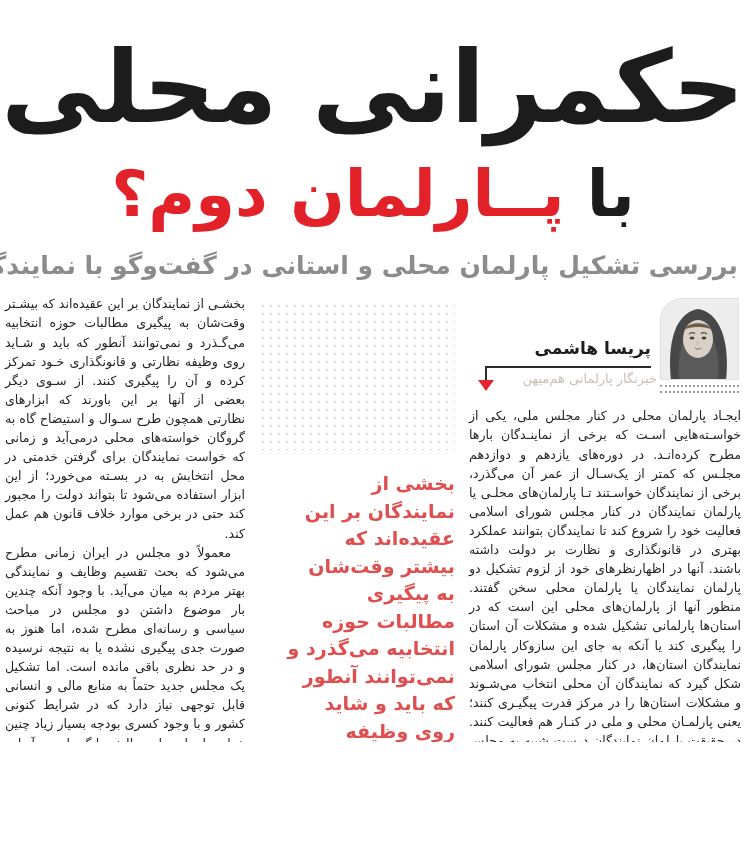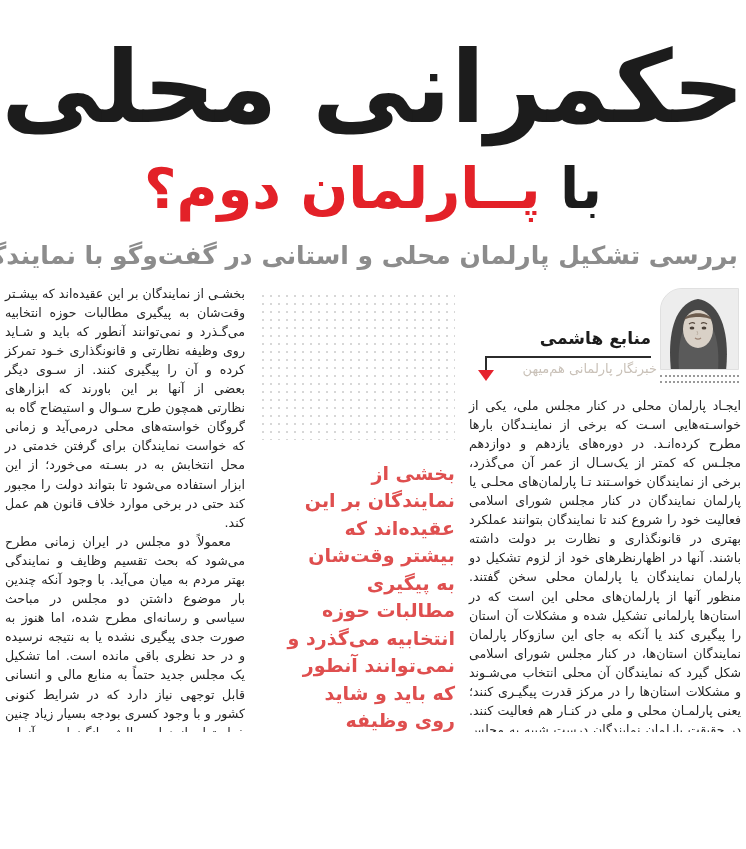--- a/index.html
+++ b/index.html
@@ -9,21 +9,21 @@
   .page { width:746px; height:849px; position:relative; overflow:hidden; }
 
   
   .headline-1 {
     text-align:center; font-weight:bold; color:#1c1c1c;
     font-size:100px; line-height:1.55; padding-top:10px;
     white-space:nowrap; letter-spacing:-2px;
   }
   .headline-2 {
     text-align:center; font-weight:bold;
-    font-size:56px; line-height:1.35; white-space:nowrap; letter-spacing:-1px;
+    font-size:64px; line-height:1.35; white-space:nowrap; letter-spacing:-1px;
     margin-top:-14px;
   }
   .headline-2 .black { color:#1c1c1c; }
   .headline-2 .red   { color:#e32128; }
 
   
   .kicker {
     margin:14px 8px 0 8px;
     font-size:25px; font-weight:bold; color:#8c8c8c;
     text-align:justify; text-align-last:justify;
@@ -116,21 +116,21 @@
             <path d="M25 31 C28 22 50 22 53 31 C48 27 30 27 25 31 Z" fill="#6d5c4e"></path>
             <ellipse cx="33" cy="39" rx="2.4" ry="1.6" fill="#4a4038"></ellipse>
             <ellipse cx="45" cy="39" rx="2.4" ry="1.6" fill="#4a4038"></ellipse>
             <path d="M30 35 q3 -2.4 6 -0.6" stroke="#55473c" stroke-width="1.2" fill="none"></path>
             <path d="M42 34.4 q3 -1.8 6 0.6" stroke="#55473c" stroke-width="1.2" fill="none"></path>
             <path d="M36 49 q3 2.2 6 0" stroke="#9c8576" stroke-width="1.4" fill="none"></path>
             <path d="M38 42 q1.4 2.6 0 4" stroke="#bcb0a3" stroke-width="1" fill="none"></path>
           </svg>
         </div>
         <div class="photo-dots"></div>
-        <div class="reporter-name">منابع هاشمی</div>
+        <div class="reporter-name">پریسا هاشمی</div>
         <div class="reporter-rule"></div>
         <div class="reporter-arrow"></div>
         <div class="reporter-role">خبرنگار پارلمانی هم‌میهن</div>
       </div>
       <div class="body-text">
         <p>ایجـاد پارلمان محلی در کنار مجلس ملی، یکی از خواسـته‌هایی اسـت که برخی از نماینـدگان بارها مطرح کرده‌انـد. در دوره‌های یازدهم و دوازدهم مجلـس که کمتر از یک‌سـال از عمر آن می‌گذرد، برخی از نمایندگان خواسـتند تـا پارلمان‌های محلـی یا پارلمان نمایندگان در کنار مجلس شورای اسلامی فعالیت خود را شروع کند تا نمایندگان بتوانند عملکرد بهتری در قانونگذاری و نظارت بر دولت داشته باشند. آنها در اظهارنظرهای خود از لزوم تشکیل دو پارلمان نمایندگان یا پارلمان محلی سخن گفتند. منظور آنها از پارلمان‌های محلی این است که در استان‌ها پارلمانی تشکیل شده و مشکلات آن استان را پیگیری کند یا آنکه به جای این سازوکار پارلمان نمایندگان استان‌ها، در کنار مجلس شورای اسلامی شکل گیرد که نمایندگان آن محلی انتخاب می‌شـوند و مشکلات استان‌ها را در مرکز قدرت پیگیـری کنند؛ یعنی پارلمـان محلی و ملی در کنـار هم فعالیت کنند. در حقیقت پارلمان نمایندگان درست شبیه به مجلس شورای اسـلامی اسـت با این تفاوت که تنها برای پیگیری معضلات حوزه انتخابیه تشکیل شده و به کمک مجلـس می‌آید.</p>
       </div>
     </div>
 
     <div>

